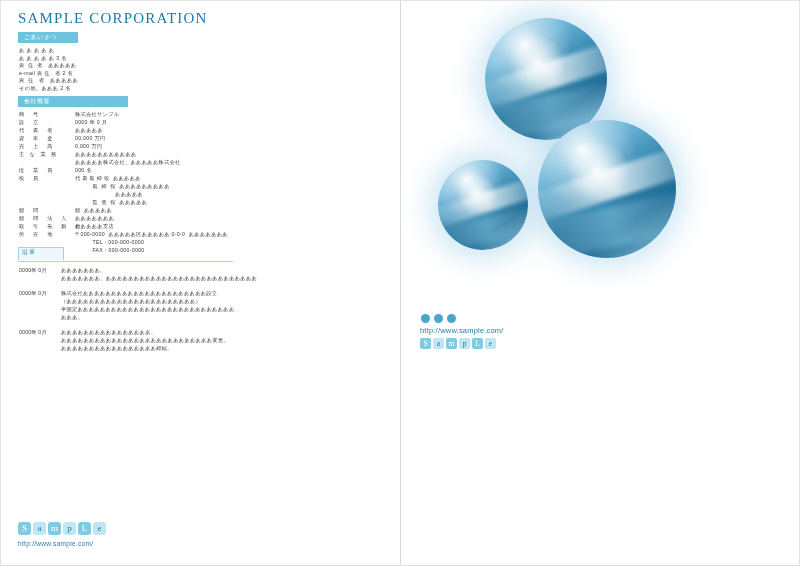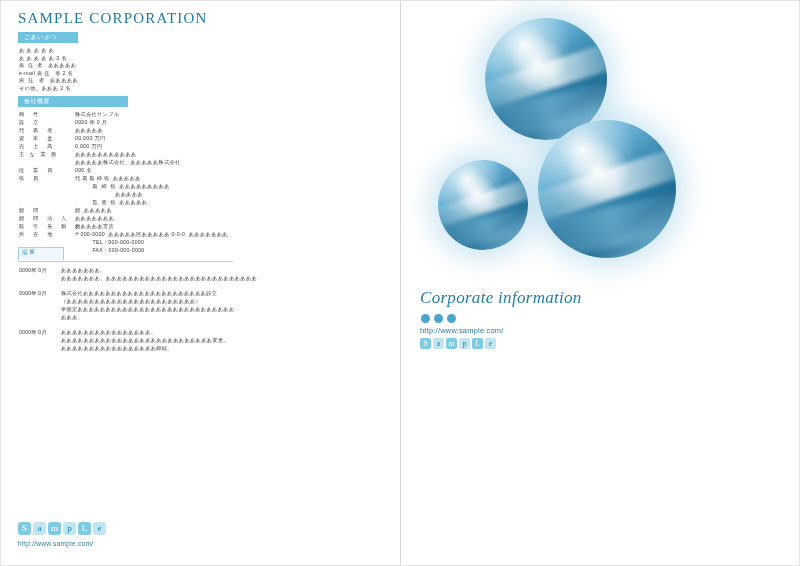--- a/index.html
+++ b/index.html
@@ -309,21 +309,20 @@
     </div>
     <div class="bubble b2">
       <div class="bub-in"></div>
       <div class="bub-glow"></div>
     </div>
     <div class="bubble b3">
       <div class="bub-in"></div>
       <div class="bub-glow"></div>
     </div>
 
-    <div class="corp-info">Corporate information</div>
 
     <div class="social">
       <i></i>
       <i></i>
       <i></i>
     </div>
 
     <div class="site-url">http://www.sample.com/</div>
 
     <div class="logo logo-right">

